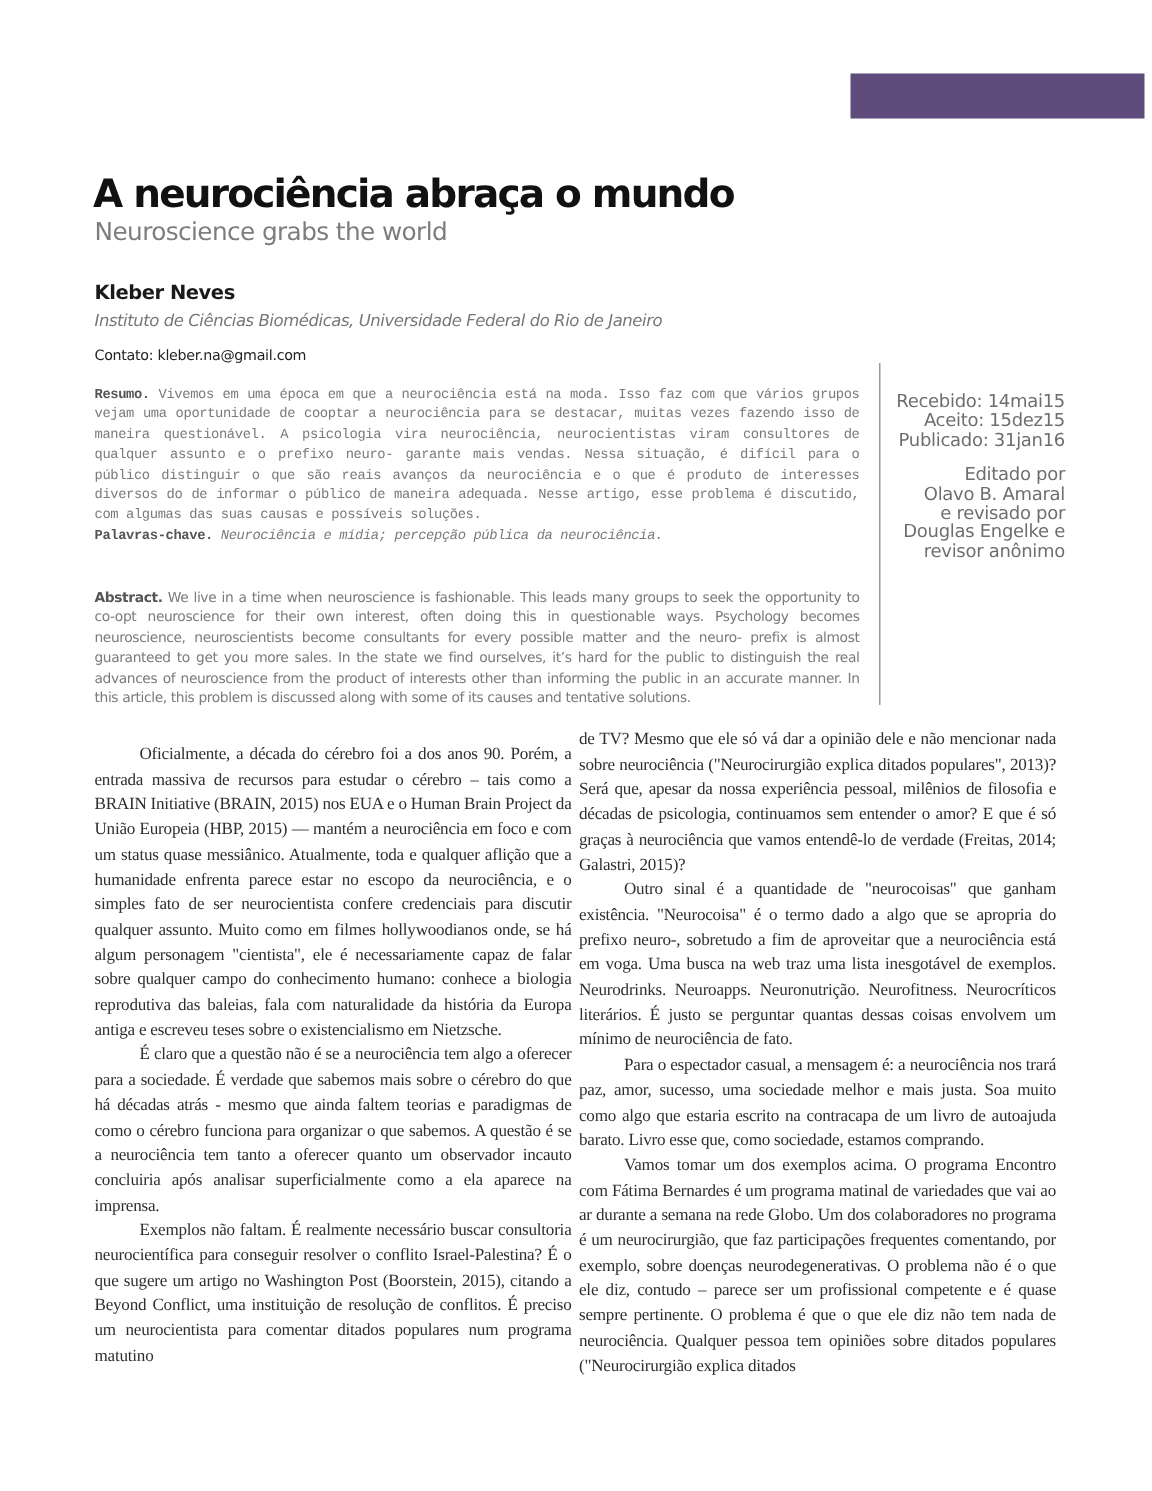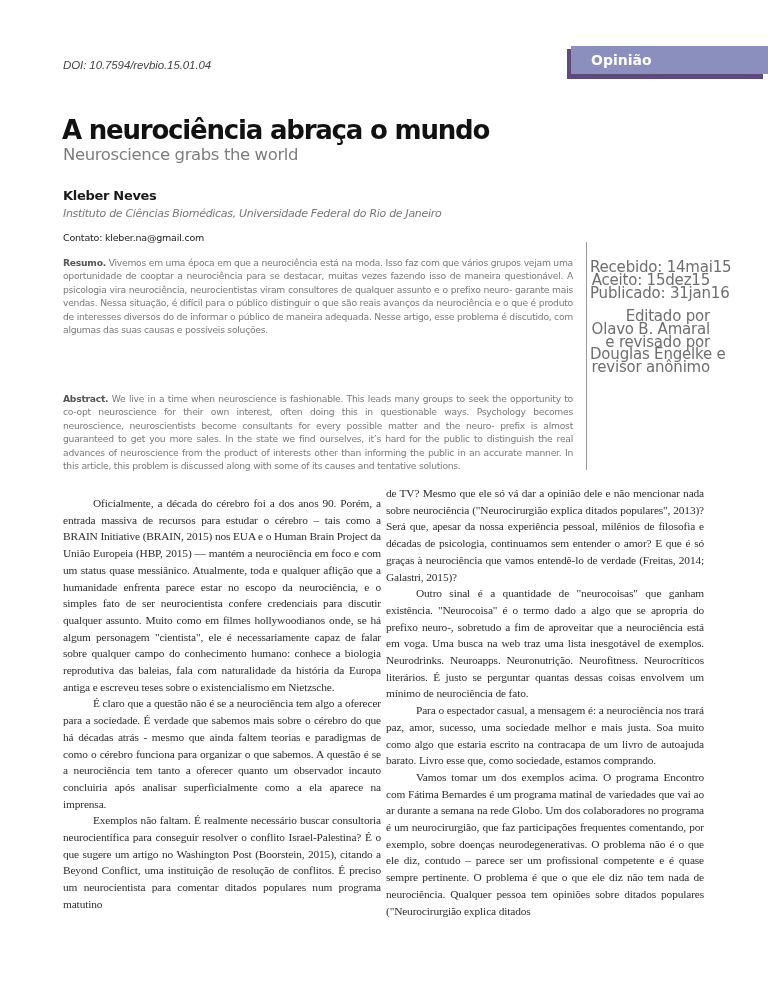--- a/index.html
+++ b/index.html
@@ -45,28 +45,28 @@
       font-family: "DejaVu Sans", sans-serif; font-size: 9.5px; color: #222; letter-spacing: -0.2px;
     }
     .abstract-block {
       position: absolute; left: 63px; width: 510px;
       font-family: "DejaVu Sans", sans-serif; font-size: 9.2px; line-height: 13.4px;
       color: #7a7a7a; text-align: justify; letter-spacing: -0.25px;
     }
     .abstract-block .lbl { font-weight: bold; color: #555; }
     .abstract-block .kw { font-style: italic; }
     .abstract-block p { margin: 0; }
-    .resumo { top: 256px; }
+    .resumo { top: 256px; font-family: Liberation Mono, monospace; }
     .abstract-en { top: 392px; }
     .vline {
       position: absolute; left: 586px; top: 242px; width: 1px; height: 228px; background: #9a9a9a;
     }
     .sidebar {
       position: absolute; left: 590px; width: 120px; text-align: right;
-      font-family: "DejaVu Sans", sans-serif; font-size: 15px; line-height: 12.8px; color: #6e6e6e;
+      font-family: "DejaVu Sans", sans-serif; font-size: 12px; line-height: 12.8px; color: #6e6e6e;
       letter-spacing: -0.2px;
     }
     .dates { top: 261px; }
     .editors { top: 310px; }
     .sidebar div { white-space: nowrap; }
     .col {
       position: absolute; top: 495px; width: 318px;
       font-family: "Liberation Serif", serif; font-size: 11.4px; line-height: 16.7px; color: #2e2e2e;
       text-align: justify; letter-spacing: -0.15px;
     }
@@ -77,36 +77,35 @@
       margin: 0; line-height: 16px; letter-spacing: -0.3px;
     }
     .col p { margin: 0; text-indent: 30px; }
     .col p.noindent { text-indent: 0; }
     .col h2.second { margin-top: 22px; }
   </style>
 </head>
 <body>
 
 <div class="journal-info">
-  <div>DOI: 10.7594/revbio.15.01.04</div>
 </div>
 
 <div class="badge">
   <div class="badge-shadow"></div>
-  <div class="badge-face">Opinião</div>
 </div>
 
 <h1 class="title">A neurociência abraça o mundo</h1>
 <div class="subtitle">Neuroscience grabs the world</div>
 <div class="author">Kleber Neves</div>
 <div class="affiliation">Instituto de Ciências Biomédicas, Universidade Federal do Rio de Janeiro</div>
 <div class="contact">Contato:  kleber.na@gmail.com</div>
 
 <div class="abstract-block resumo">
   <p><span class="lbl">Resumo.</span><span> Vivemos em uma época em que a neurociência está na moda. Isso faz com que vários grupos vejam uma oportunidade de cooptar a neurociência para se destacar, muitas vezes fazendo isso de maneira questionável. A psicologia vira neurociência, neurocientistas viram consultores de qualquer assunto e o prefixo neuro- garante mais vendas. Nessa situação, é difícil para o público distinguir o que são reais avanços da neurociência e o que é produto de interesses diversos do de informar o público de maneira adequada. Nesse artigo, esse problema é discutido, com algumas das suas causas e possíveis soluções.</span></p>
+  <p><span class="lbl">Palavras-chave.</span><span class="kw"> Neurociência e mídia; percepção pública da neurociência.</span></p>
 </div>
 
 <div class="abstract-block abstract-en">
   <p><span class="lbl">Abstract.</span><span> We live in a time when neuroscience is fashionable. This leads many groups to seek the opportunity to co-opt neuroscience for their own interest, often doing this in questionable ways. Psychology becomes neuroscience, neuroscientists become consultants for every possible matter and the neuro- prefix is almost guaranteed to get you more sales. In the state we find ourselves, it’s hard for the public to distinguish the real advances of neuroscience from the product of interests other than informing the public in an accurate manner. In this article, this problem is discussed along with some of its causes and tentative solutions.</span></p>
 </div>
 
 <div class="vline"></div>
 
 <div class="sidebar dates">
   <div>Recebido: 14mai15</div>

